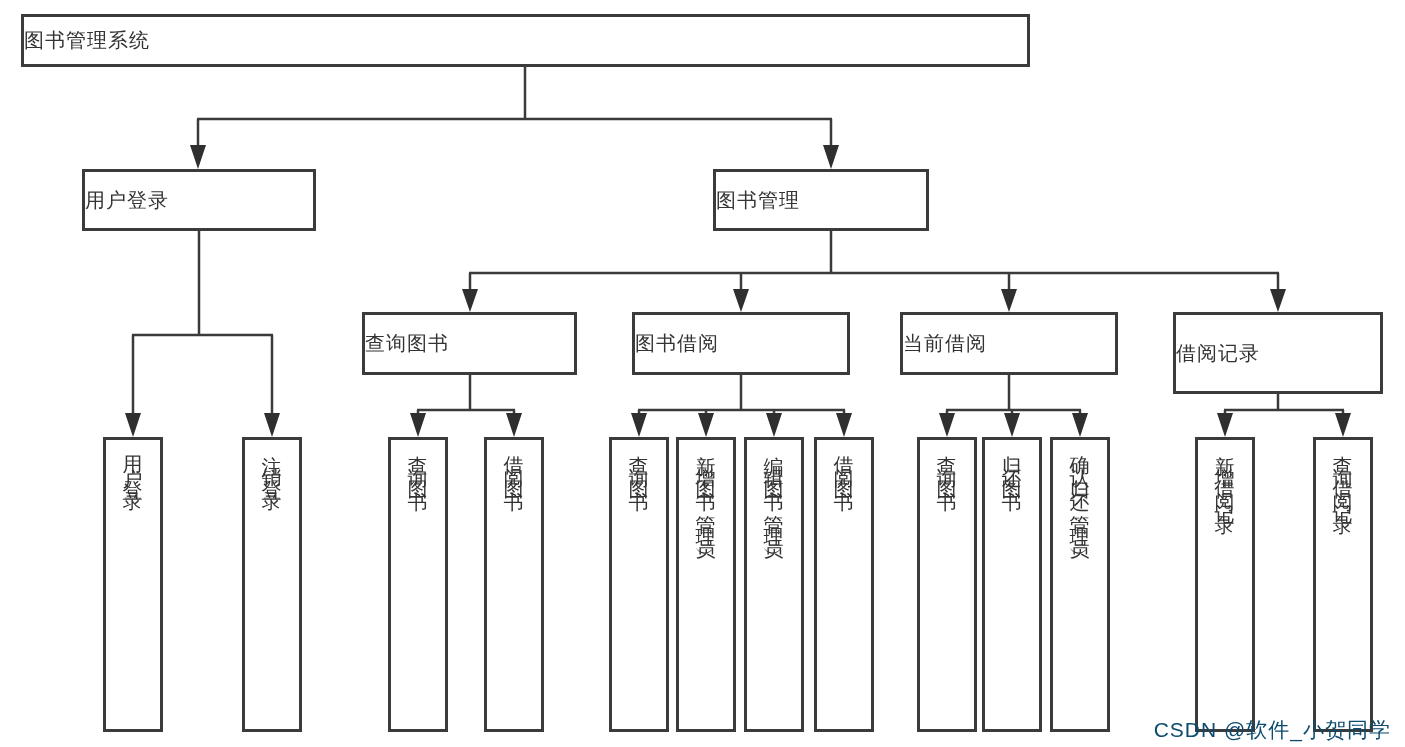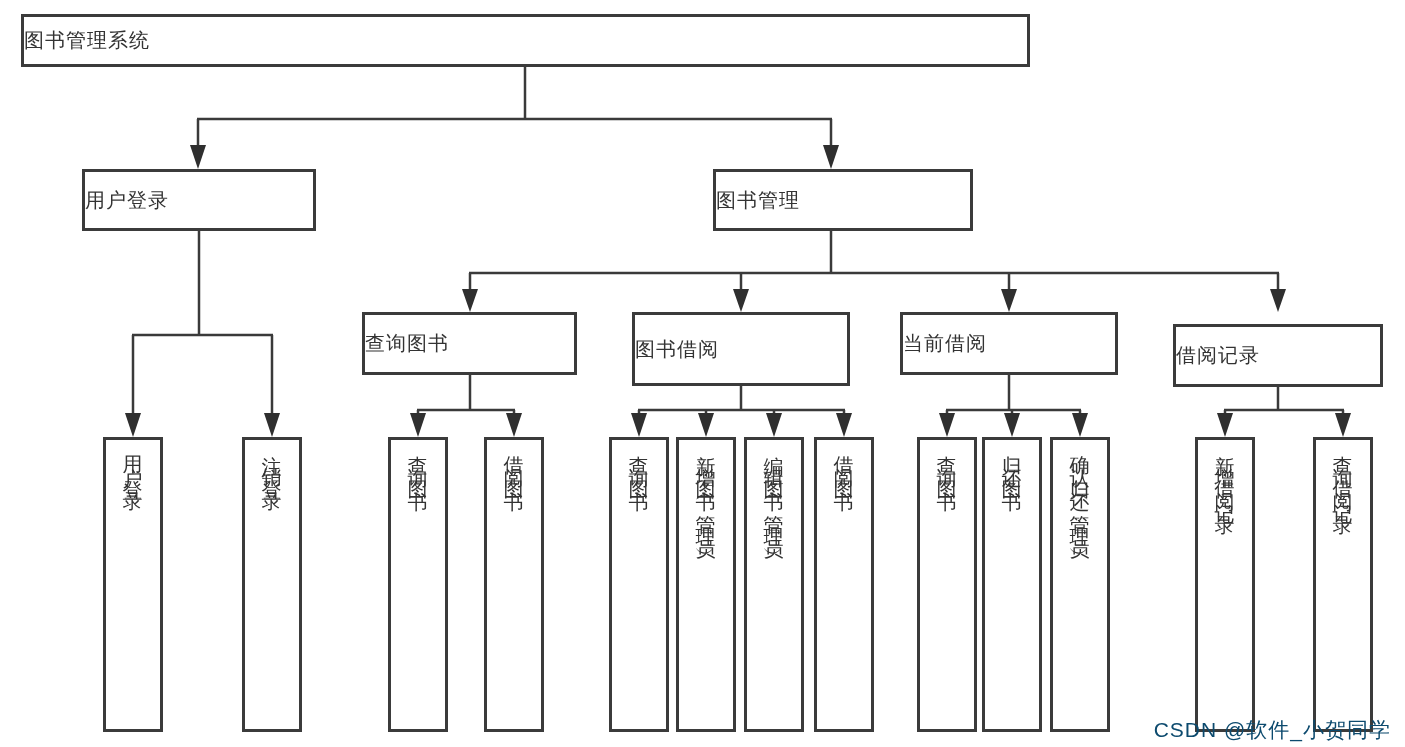--- a/index.html
+++ b/index.html
@@ -42,26 +42,26 @@
     writing-mode: vertical-rl;
     text-orientation: mixed;
     letter-spacing: 12px;
     line-height: 1;
     font-size: 20px;
   }
   
   #root-node      { left: 21px;   top: 14px;  width: 1009px; height: 53px; }
   
   #n-user-login   { left: 82px;   top: 169px; width: 234px; }
-  #n-book-mgmt    { left: 713px;  top: 169px; width: 260px; }
+  #n-book-mgmt    { left: 713px;  top: 169px; width: 216px; }
   
   #n-new-book     { left: 362px;  top: 312px; width: 215px; height: 63px; }
-  #n-book-borrow  { left: 632px;  top: 312px; width: 218px; height: 74px; }
+  #n-book-borrow  { left: 632px;  top: 312px; width: 218px; height: 63px; }
   #n-cur-borrow   { left: 900px;  top: 312px; width: 218px; height: 63px; }
-  #n-borrow-rec   { left: 1173px; top: 312px; width: 210px; height: 63px; margin-top: 12px; }
+  #n-borrow-rec   { left: 1173px; top: 312px; width: 210px; height: 82px; }
   
   #l-0-0 { left: 103px; }
   #l-0-1 { left: 242px; }
   #l-1-0 { left: 388px; }
   #l-1-1 { left: 484px; }
   #l-2-0 { left: 609px; }
   #l-2-1 { left: 676px; }
   #l-2-2 { left: 744px; }
   #l-2-3 { left: 814px; }
   #l-3-0 { left: 917px; }

